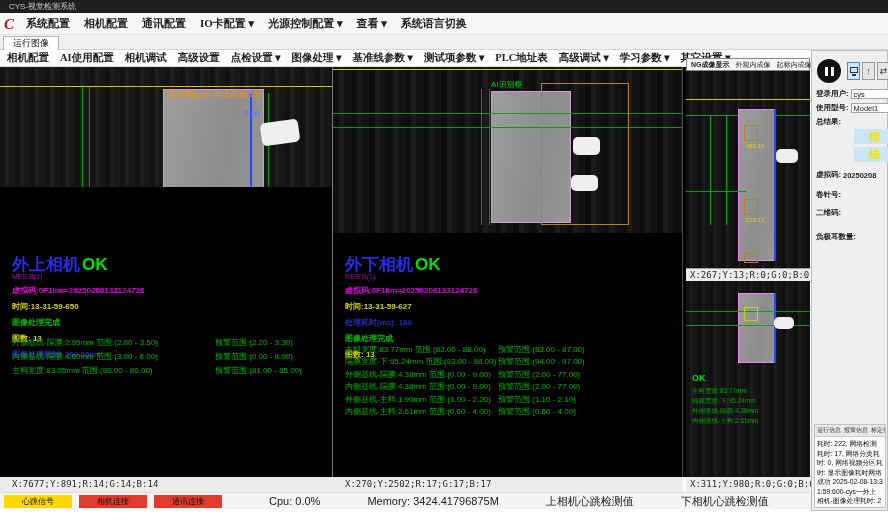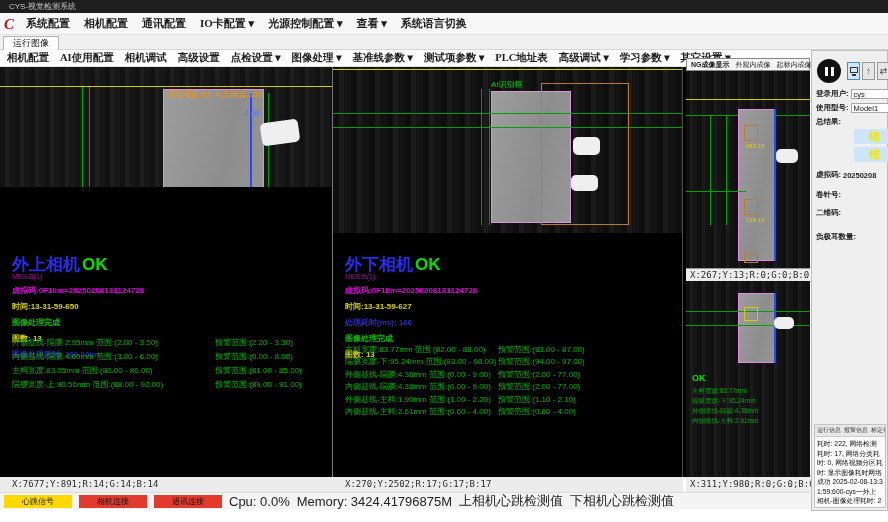--- a/index.html
+++ b/index.html
@@ -71,21 +71,21 @@
 
   
   .footer-left { position:absolute; left:0; top:477px; width:333px; height:15px; line-height:15px; }
   .footer-mid  { position:absolute; left:333px; top:477px; width:350px; height:15px; line-height:15px; }
   .footer-rb   { position:absolute; left:686px; top:477px; width:124px; height:15px; line-height:15px; }
   .footer-left, .footer-mid, .footer-rb { background:#ececec; font-family:"DejaVu Sans Mono",monospace; font-size:9px; color:#2b2b2b; padding-left:12px; }
   .footer-rb { padding-left:4px; }
   .statusbar { position:absolute; left:0; top:492px; width:811px; height:17px; background:#f4f4f4; border-top:1px solid #ddd; display:flex; align-items:center; gap:7px; padding-left:4px; }
   .badge { font-size:8px; padding:1px 18px; color:#111; white-space:nowrap; }
   .badge-y { background:#ffd800; } .badge-r { background:#e23b2e; }
-  .sb-text { font-size:13px; color:#222; white-space:nowrap; }
+  .sb-text { font-size:11px; color:#222; white-space:nowrap;margin-left:40px; }
 
   
   .ctrl { position:absolute; left:811px; top:50px; width:77px; height:461px; background:#efefef; border:1px solid #bdbdbd; }
   .pause-btn { position:absolute; left:5px; top:8px; width:24px; height:24px; border-radius:50%; background:#111; display:flex; align-items:center; justify-content:center; gap:3px; cursor:pointer; }
   .pause-btn i { display:block; width:3px; height:9px; background:#fff; }
   .mini-btns { position:absolute; left:35px; top:11px; display:flex; gap:2px; }
   .mini-btn { width:13px; height:18px; background:#e6e6e6; border:1px solid #9a9a9a; font-size:9px; line-height:16px; text-align:center; color:#333; cursor:pointer; }
   .mini-btn.sel { background:#cfe6fb; border-color:#3b8fe0; }
   .mon { width:8px; height:6px; border:1px solid #333; margin:4px auto 0; }
   .mon::after { content:""; display:block; width:4px; height:2px; background:#333; margin:6px auto 0; }
@@ -165,24 +165,20 @@
           <span class="mw">预警范围:(2.20 - 3.30)</span>
         </div>
       <div class="mrow">
           <span class="mt">内侧基线-隔膜:4.60mm 范围:(3.00 - 6.00)</span>
           <span class="mw">预警范围:(0.00 - 8.00)</span>
         </div>
       <div class="mrow">
           <span class="mt">主料宽度:83.05mm 范围:(80.00 - 86.00)</span>
           <span class="mw">预警范围:(81.00 - 85.00)</span>
         </div>
-      <div class="mrow">
-          <span class="mt">隔膜宽度-上:90.56mm 范围:(88.00 - 92.00)</span>
-          <span class="mw">预警范围:(89.00 - 91.00)</span>
-        </div>
     </div>
   </div>
 
   <div class="view-mid">
     <div class="cam cam-m">
       <div class="hline yellow" style="top:2px"></div>
       <span class="ov-ai" style="left:158px;top:12px">AI识别框</span>
       <div class="vline green" style="left:148px;top:22px;height:136px"></div>
       <div class="vline green" style="left:156px;top:22px;height:136px"></div>
       <div class="product" style="left:158px;top:24px;width:80px;height:132px;border-color:#d898d8"></div>

